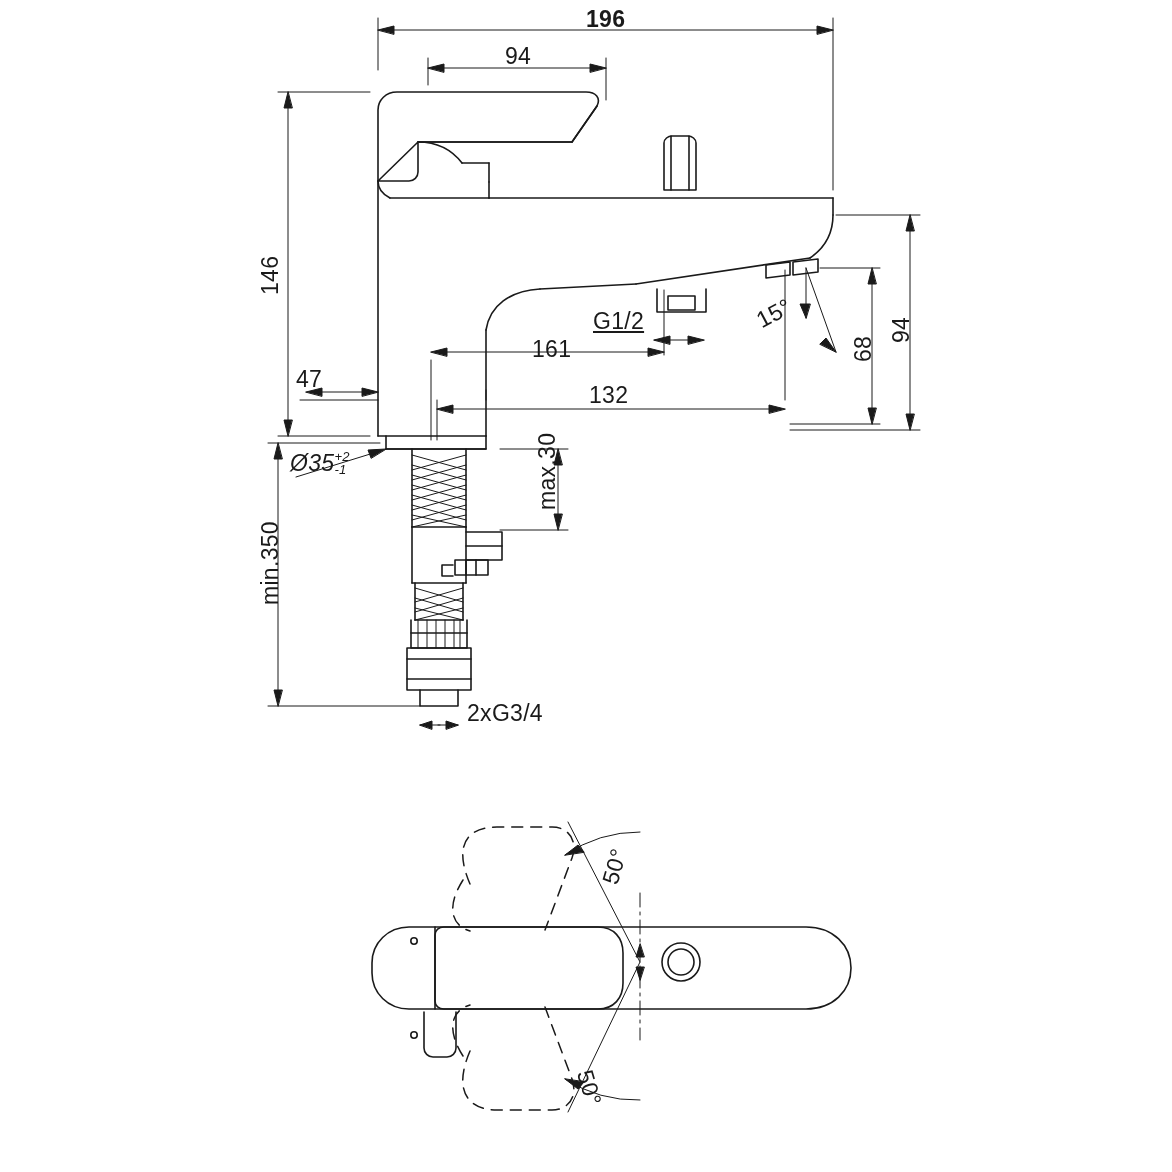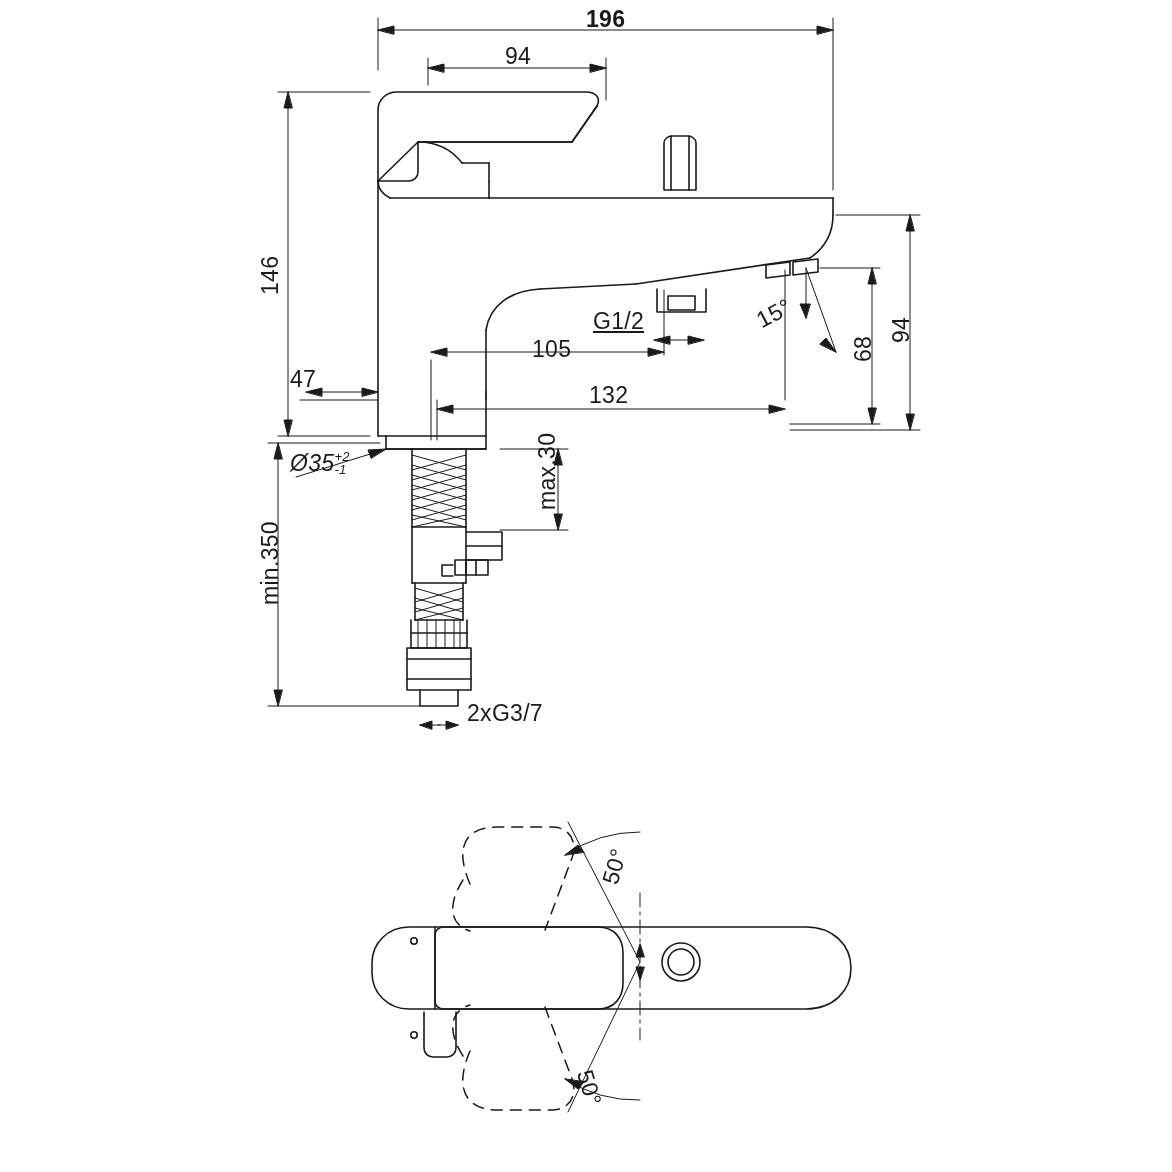--- a/index.html
+++ b/index.html
@@ -257,34 +257,34 @@
 
     </g>
   </svg>
 
   <div class="dim-label" style="left:586px; top:6px;font-weight:bold;">196</div>
   <div class="dim-label" style="left:505px; top:43px;">94</div>
 
   <div class="dim-label rot90" style="left:257px; top:295px;">146</div>
   <div class="dim-label rot90" style="left:257px; top:605px;">min.350</div>
 
-  <div class="dim-label" style="left:290px; top:366px;text-align:center;">47</div>
-  <div class="dim-label" style="left:532px; top:336px;">105</div>
+  <div class="dim-label" style="left:296px; top:366px;text-align:center;">47</div>
+  <div class="dim-label" style="left:532px; top:336px;">161</div>
   <div class="dim-label" style="left:593px; top:308px;text-decoration:underline;">G1/2</div>
   <div class="dim-label" style="left:589px; top:382px;">132</div>
 
   <div class="dim-label rot90" style="left:888px; top:343px;">94</div>
   <div class="dim-label rot90" style="left:850px; top:362px;">68</div>
 
   <div class="dim-label rot90" style="left:534px; top:510px;">max.30</div>
 
   <div class="dim-label" style="left:290px; top:450px;font-style:italic;">
     <span>Ø35</span><span class="tolbox"><span class="t">+2</span><span class="b">-1</span></span>
   </div>
 
-  <div class="dim-label" style="left:467px; top:700px;">2xG3/7</div>
+  <div class="dim-label" style="left:467px; top:700px;">2xG3/4</div>
 
   <div class="dim-label" style="left:752px; top:310px; transform:rotate(-28deg); transform-origin:left top;">15°</div>
 
   <div class="dim-label" style="left:597px; top:880px; transform:rotate(-74deg); transform-origin:left top;">50°</div>
   <div class="dim-label" style="left:597px; top:1067px; transform:rotate(74deg); transform-origin:left top;">50°</div>
 
 </div>
 
 </body></html>

